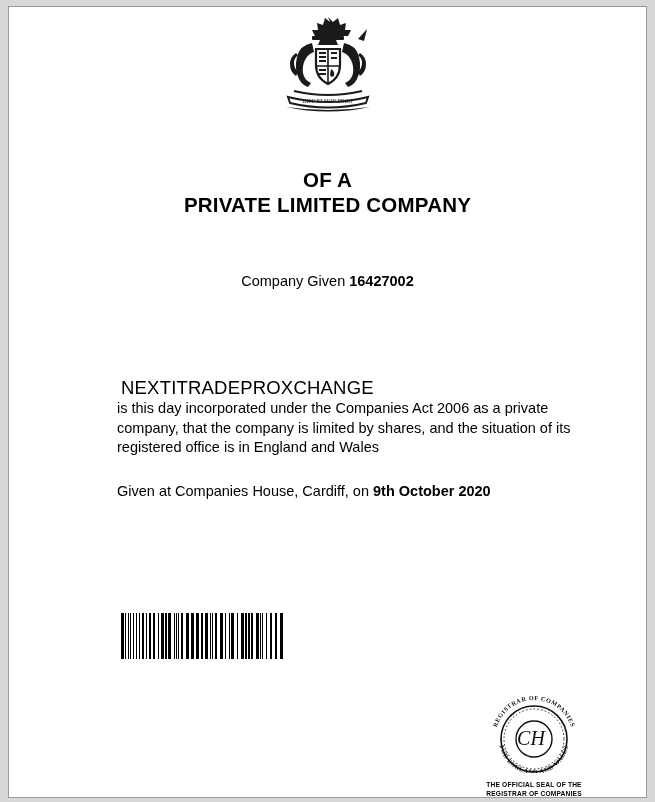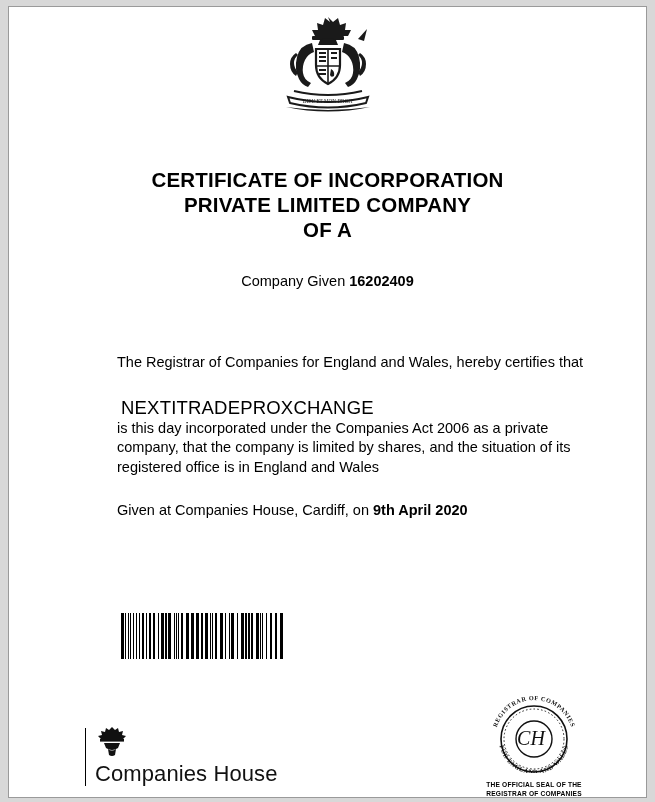--- a/index.html
+++ b/index.html
@@ -182,35 +182,33 @@
       <path d="M90 26 l9 -10 -3 12z"></path>
 
       <path d="M20 84 q40 10 80 0 l-2 6 q-38 9 -76 0z" fill="#ffffff" stroke="#1a1a1a" stroke-width="2"></path>
       <path d="M26 78 q34 8 68 0" stroke="#1a1a1a" stroke-width="2" fill="none"></path>
       <text x="60" y="90" font-size="5.2" text-anchor="middle" font-family="'Liberation Serif', serif" fill="#1a1a1a">DIEU ET MON DROIT</text>
       <path d="M18 94 q42 9 84 0 q-42 6 -84 0z"></path>
     </g>
   </svg>
 
   <div class="title-block">
-    <div>CERTIFICATE OF INCORPORATION</div>
+    <div>OF A</div>
     <div>PRIVATE LIMITED COMPANY</div>
-    <div>OF A</div>
   </div>
 
   <div class="company-number">
     <span>Company Given</span>
-    <span class="num">16202409</span>
+    <span class="num">16427002</span>
   </div>
 
   <div class="body-area">
-    <p class="para">The Registrar of Companies for England and Wales, hereby certifies that</p>
     <div class="company-name">NEXTITRADEPROXCHANGE</div>
     <p class="para para-2">is this day incorporated under the Companies Act 2006 as a private company, that the company is limited by shares, and the situation of its registered office is in England and Wales</p>
-    <p class="para para-3"><span>Given at Companies House, Cardiff, on </span><span class="date">9th April 2020</span></p>
+    <p class="para para-3"><span>Given at Companies House, Cardiff, on </span><span class="date">9th October 2020</span></p>
   </div>
 
   <div class="barcode-wrap">
     <div class="barcode" id="barcode">
         <i style="width:3px;background:#000"></i>
         <i style="width:1px;background:#fff"></i>
         <i style="width:1px;background:#000"></i>
         <i style="width:2px;background:#fff"></i>
         <i style="width:1px;background:#000"></i>
         <i style="width:1px;background:#fff"></i>
@@ -290,34 +288,20 @@
         <i style="width:3px;background:#fff"></i>
         <i style="width:2px;background:#000"></i>
         <i style="width:3px;background:#fff"></i>
         <i style="width:2px;background:#000"></i>
         <i style="width:3px;background:#fff"></i>
         <i style="width:3px;background:#000"></i>
         <i style="width:1px;background:#fff"></i>
       </div>
   </div>
 
-  <div class="ch-logo">
-    <div class="ch-rule"></div>
-    <div class="ch-stack">
-      <svg class="ch-mark" viewBox="0 0 34 34">
-        <g fill="#111">
-          <path d="M17 2 l3 3 3-2 1 4 4-1 -1 4 4 1 -3 3 H6 l-3-3 4-1 -1-4 4 1 1-4 3 2z"></path>
-          <rect x="5" y="14" width="24" height="2.6"></rect>
-          <path d="M9 18 h16 l-2 5 q-6 4 -12 0z"></path>
-          <path d="M13 24 q4 3 8 0 l-1 6 q-3 2 -6 0z"></path>
-        </g>
-      </svg>
-      <div class="ch-text" style="margin-left:0">Companies House</div>
-    </div>
-  </div>
 
   <div class="seal">
     <svg viewBox="0 0 112 78" width="112" height="78">
       <defs>
         <path id="arcTop" d="M17 44 a39 39 0 0 1 78 0" fill="none"></path>
         <path id="arcBottom" d="M21 44 a35 35 0 0 0 70 0" fill="none"></path>
       </defs>
       <circle cx="56" cy="44" r="33" fill="none" stroke="#111" stroke-width="1.6"></circle>
       <circle cx="56" cy="44" r="30" fill="none" stroke="#111" stroke-width="0.9" stroke-dasharray="1.6 2.2"></circle>
       <circle cx="56" cy="44" r="18" fill="none" stroke="#111" stroke-width="1.4"></circle>

